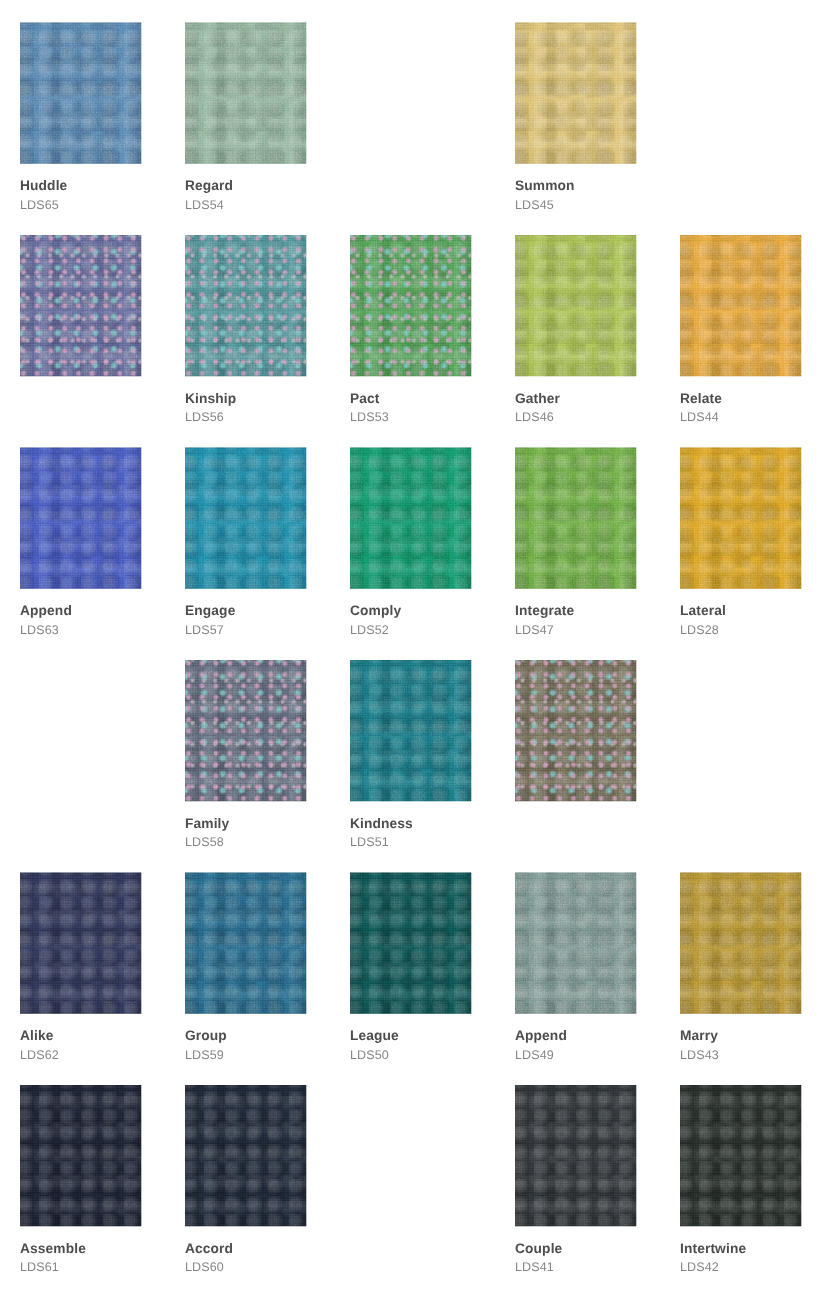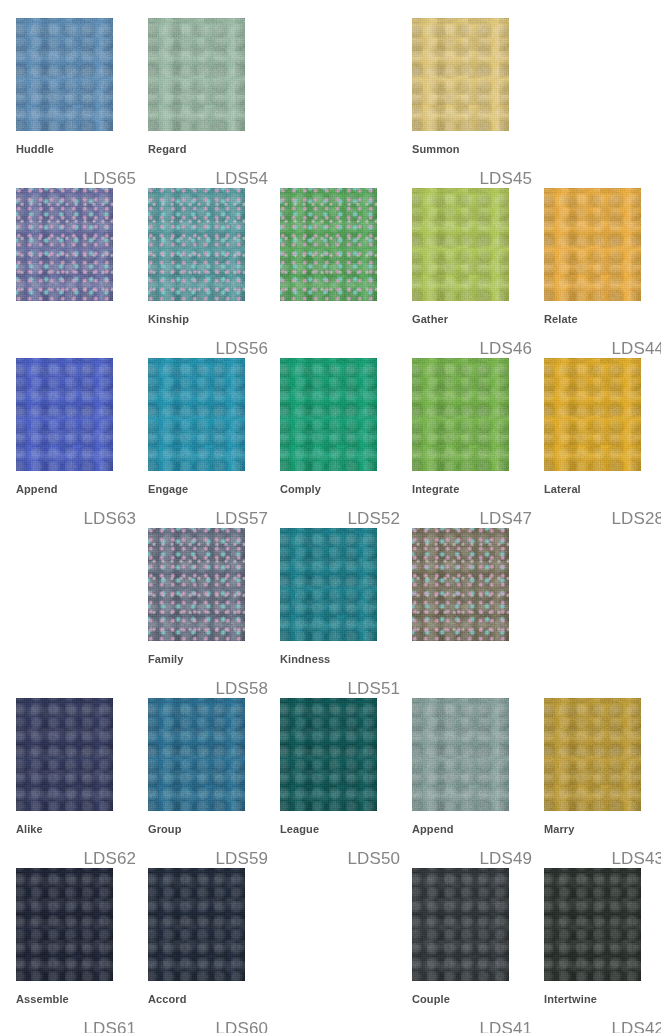--- a/index.html
+++ b/index.html
@@ -100,28 +100,27 @@
   }
   .swatch-name {
     font-size: 11px;
     font-weight: bold;
     color: #4d4d4d;
     line-height: 13px;
     letter-spacing: 0.1px;
     white-space: nowrap;
   }
   .swatch-code {
-    font-size: 17px;
+    font-size: 10px;
     font-weight: normal;
     color: #858585;
     line-height: 13px;
     letter-spacing: 0.1px;
-    margin-top: 16px;
+    margin-top: 2px;
     white-space: nowrap;
-    text-align: right;
   }
 </style>
 </head>
 <body>
 
 <svg width="0" height="0" style="position:absolute" aria-hidden="true">
   <defs>
     <filter id="feltNoise" x="0" y="0" width="100%" height="100%">
       <feTurbulence type="fractalNoise" baseFrequency="0.85" numOctaves="4" seed="7" result="n"></feTurbulence>
       <feColorMatrix in="n" type="saturate" values="0"></feColorMatrix>
@@ -202,20 +201,24 @@
       </div>
       <div class="swatch-cell">
         <div class="swatch-chip heathered" title="Pact" style="background-color: rgb(78, 158, 82);">
           <div class="tex-mottle"></div>
           <div class="tex-fleck"></div>
           <div class="tex-weave"></div>
           <svg class="tex-noise" viewBox="0 0 97 113" preserveAspectRatio="none">
             <rect width="97" height="113" filter="url(#feltNoise)"></rect>
           </svg>
         </div>
+        <div class="swatch-caption">
+          <div class="swatch-name">Pact</div>
+          <div class="swatch-code">LDS53</div>
+        </div>
       </div>
       <div class="swatch-cell">
         <div class="swatch-chip" title="Gather" style="background-color: rgb(168, 195, 81);">
           <div class="tex-mottle"></div>
           <div class="tex-fleck"></div>
           <div class="tex-weave"></div>
           <svg class="tex-noise" viewBox="0 0 97 113" preserveAspectRatio="none">
             <rect width="97" height="113" filter="url(#feltNoise)"></rect>
           </svg>
         </div>

